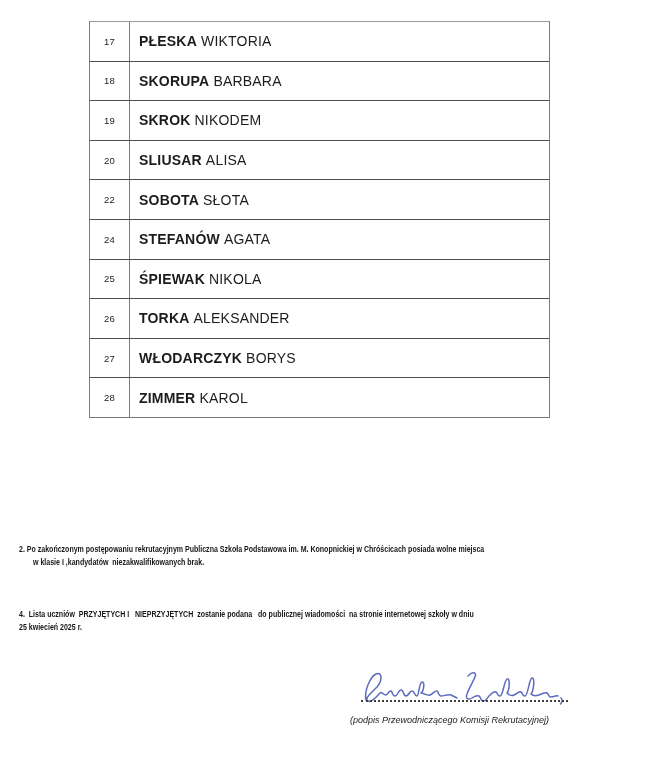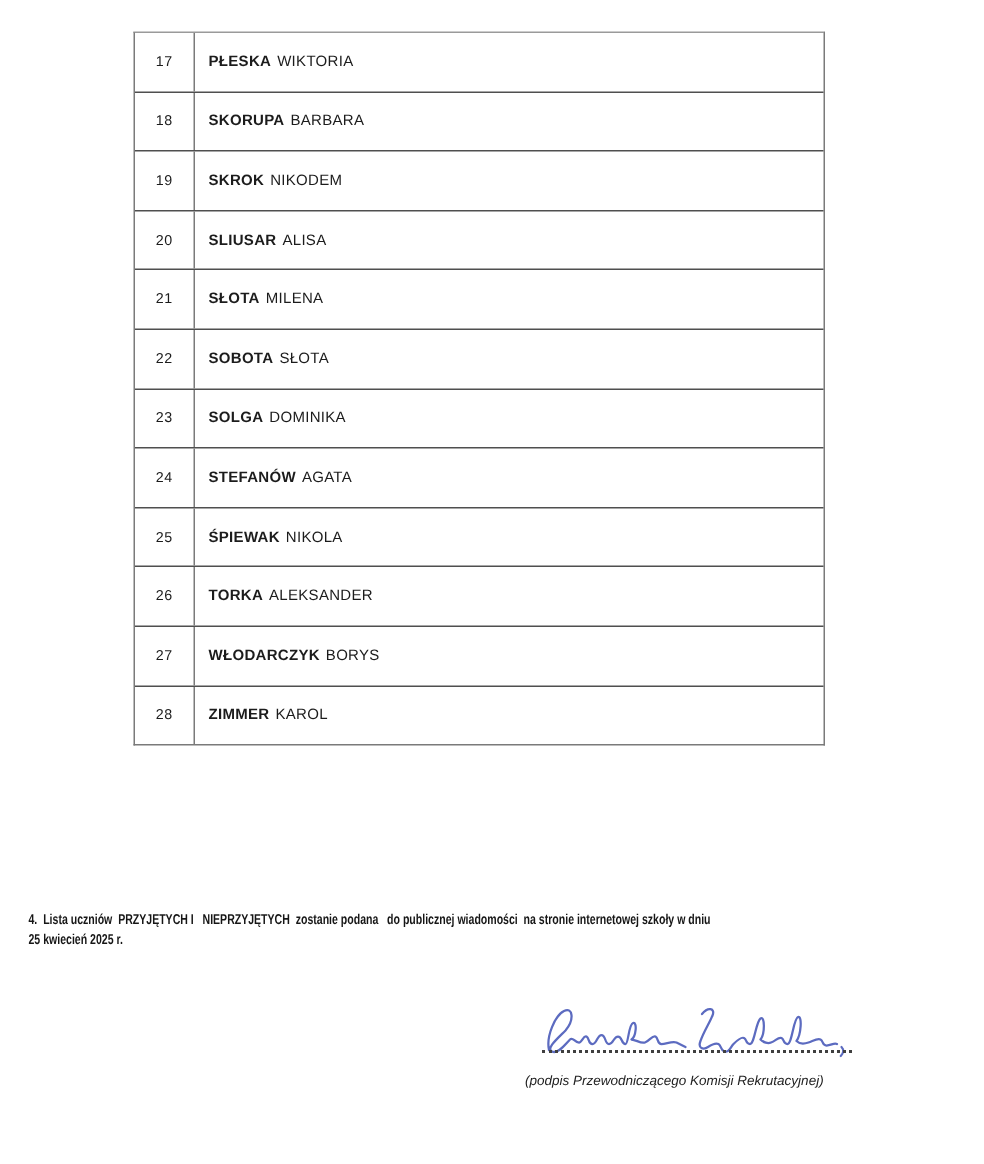--- a/index.html
+++ b/index.html
@@ -40,21 +40,21 @@
     align-items: center;
     justify-content: center;
     font-size: 9.5px;
     letter-spacing: 0.3px;
   }
   .t-name {
     flex: 1;
     display: flex;
     align-items: center;
     padding-left: 9px;
-    font-size: 10px;
+    font-size: 14px;
   }
   .t-name .surname { font-weight: bold; letter-spacing: 0.2px; }
   .t-name .given { margin-left: 4px; letter-spacing: 0.2px; }
 
   
   .para {
     position: absolute;
     left: 19px;
     font-size: 9.5px;
     font-weight: bold;
@@ -130,43 +130,29 @@
     </div>
 
     <div class="t-row">
       <div class="t-no">20</div>
       <div class="t-name">
         <span class="surname">SLIUSAR</span>
         <span class="given">ALISA</span>
       </div>
     </div>
 
-    <div class="t-row">
-      <div class="t-no">21</div>
-      <div class="t-name">
-        <span class="surname">SŁOTA</span>
-        <span class="given">MILENA</span>
-      </div>
-    </div>
 
     <div class="t-row">
       <div class="t-no">22</div>
       <div class="t-name">
         <span class="surname">SOBOTA</span>
         <span class="given">SŁOTA</span>
       </div>
     </div>
 
-    <div class="t-row">
-      <div class="t-no">23</div>
-      <div class="t-name">
-        <span class="surname">SOLGA</span>
-        <span class="given">DOMINIKA</span>
-      </div>
-    </div>
 
     <div class="t-row">
       <div class="t-no">24</div>
       <div class="t-name">
         <span class="surname">STEFANÓW</span>
         <span class="given">AGATA</span>
       </div>
     </div>
 
     <div class="t-row">
@@ -195,20 +181,24 @@
 
     <div class="t-row">
       <div class="t-no">28</div>
       <div class="t-name">
         <span class="surname">ZIMMER</span>
         <span class="given">KAROL</span>
       </div>
     </div>
   </div>
 
+  <div class="para" id="para-2">
+    <div class="para-line">2. Po zakończonym postępowaniu rekrutacyjnym Publiczna Szkoła Podstawowa im. M. Konopnickiej w Chróścicach posiada wolne miejsca</div>
+    <div class="para-line indent">w klasie I ,kandydatów  niezakwalifikowanych brak.</div>
+  </div>
 
 
   <div class="para" id="para-4">
     <div class="para-line">4.  Lista uczniów  PRZYJĘTYCH I   NIEPRZYJĘTYCH  zostanie podana   do publicznej wiadomości  na stronie internetowej szkoły w dniu</div>
     <div class="para-line">25 kwiecień 2025 r.</div>
   </div>
 
   <svg class="signature-svg" viewBox="0 0 210 44" fill="none" stroke="currentColor" stroke-width="1.5" stroke-linecap="round" stroke-linejoin="round" style="color: rgb(92, 107, 192);">
     <path d="M6,36
       C4,27 10,13 16,10 C22,7 23,16 17,23 C11,29 4,35 8,37 C12,39 17,32 20,29

